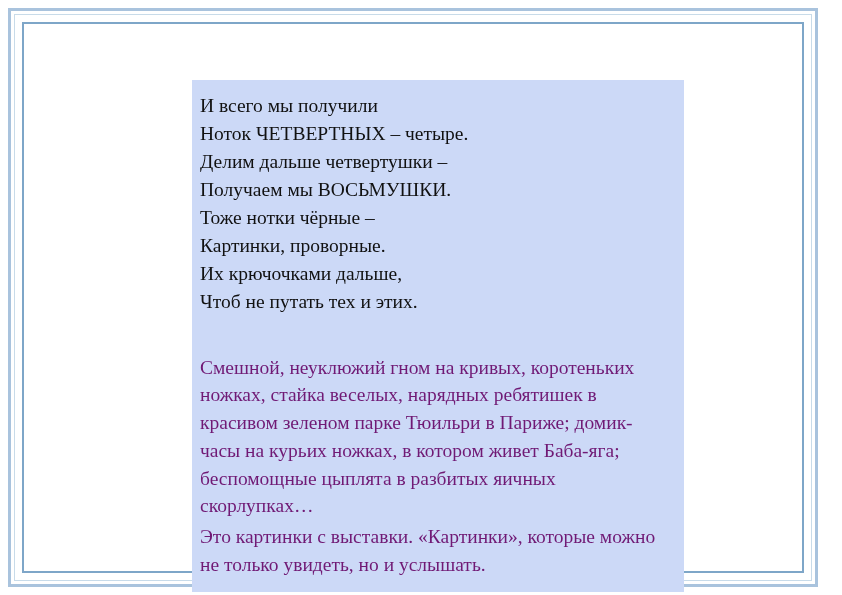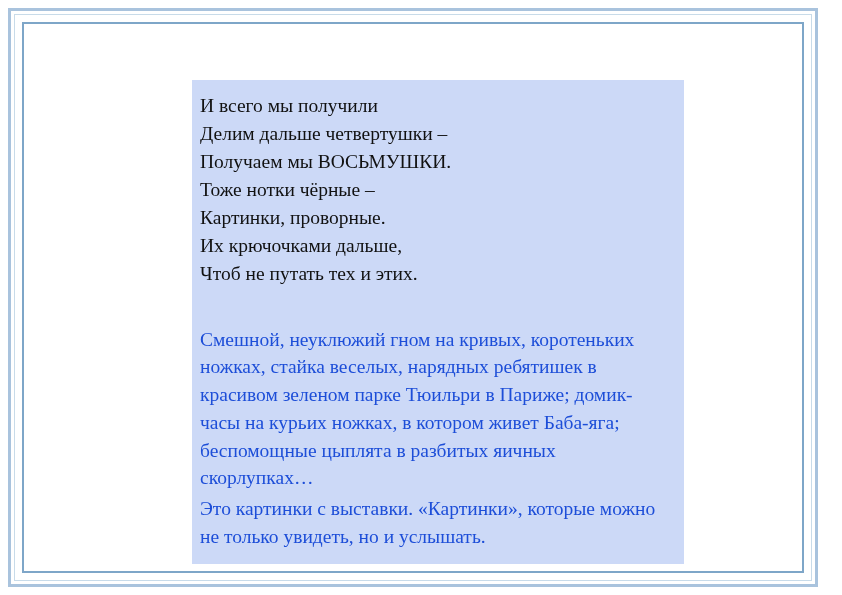--- a/index.html
+++ b/index.html
@@ -68,40 +68,41 @@
     white-space: nowrap;
   }
   .spacer {
     height: 38px;
   }
   .para {
     margin: 0;
     padding: 0 14px 0 8px;
     font-size: 19.5px;
     line-height: 1.42;
-    color: #1d4ed8;
+    color: #701a75;
     text-align: left;
   }
   .para + .para {
     margin-top: 3px;
   }
 </style>
 </head>
 <body>
 
 <div class="slide">
 
   <div class="frame-outer"></div>
   <div class="frame-mid"></div>
   <div class="frame-inner"></div>
 
   <div class="content-area">
 
     <div class="verse">
       <div class="line">И всего мы получили</div>
+      <div class="line">Ноток ЧЕТВЕРТНЫХ – четыре.</div>
       <div class="line">Делим дальше четвертушки –</div>
       <div class="line">Получаем мы ВОСЬМУШКИ.</div>
       <div class="line">Тоже нотки чёрные –</div>
       <div class="line">Картинки, проворные.</div>
       <div class="line">Их крючочками дальше,</div>
       <div class="line">Чтоб не путать тех и этих.</div>
     </div>
 
     <div class="spacer"></div>
 

